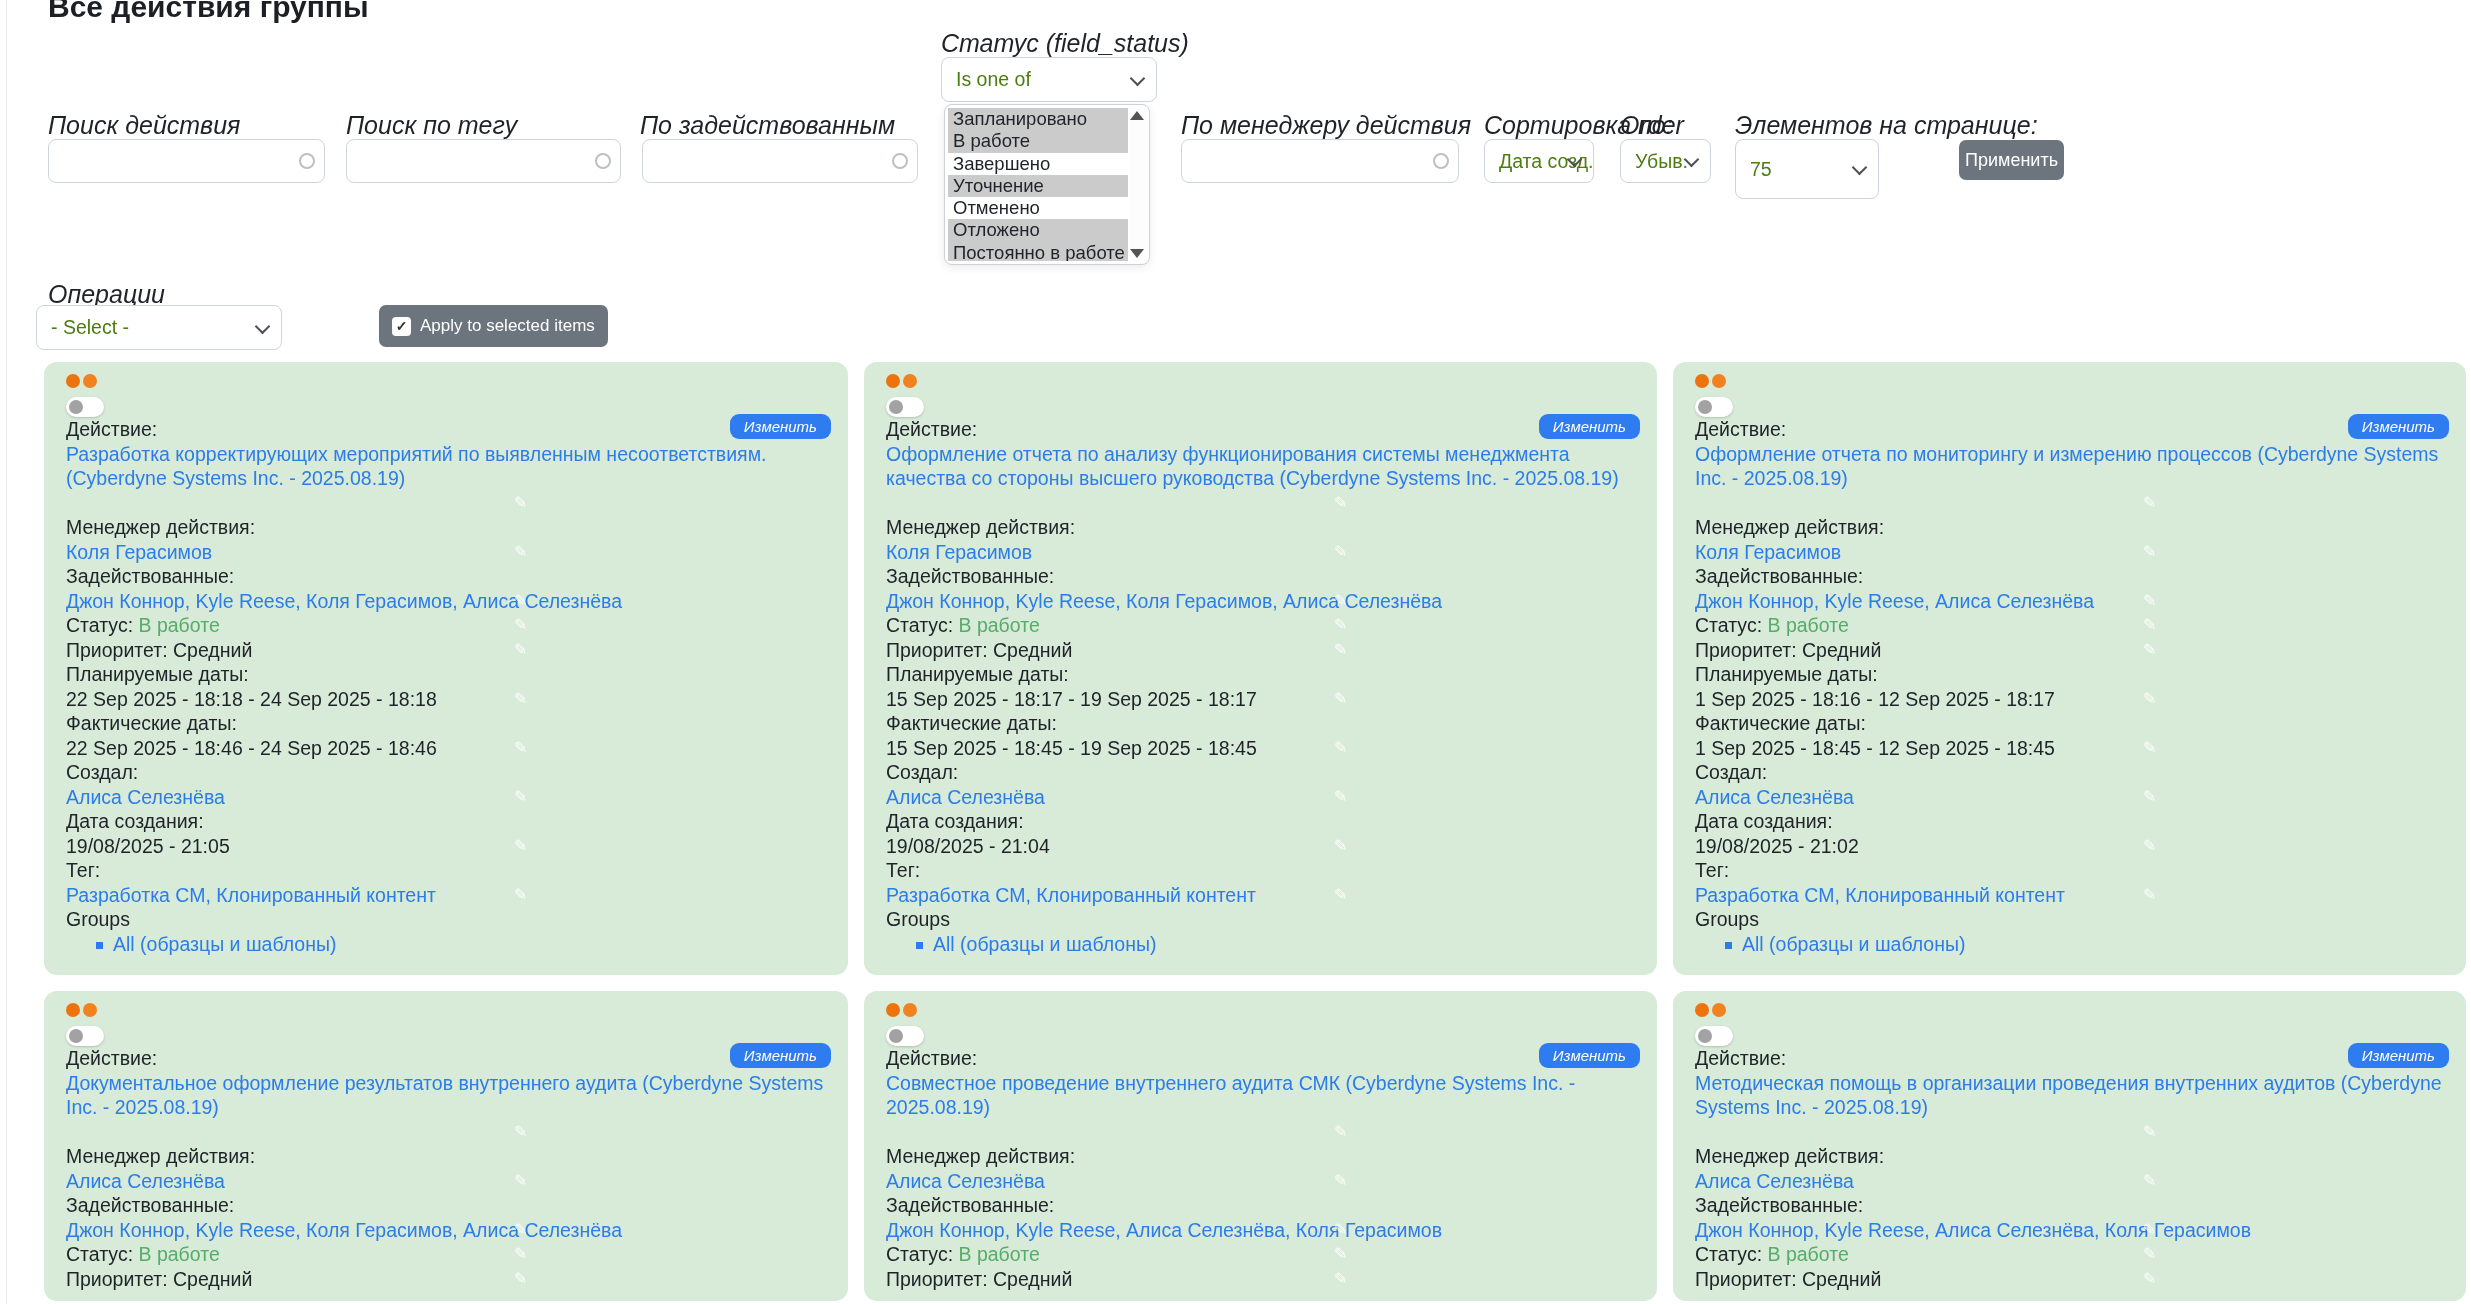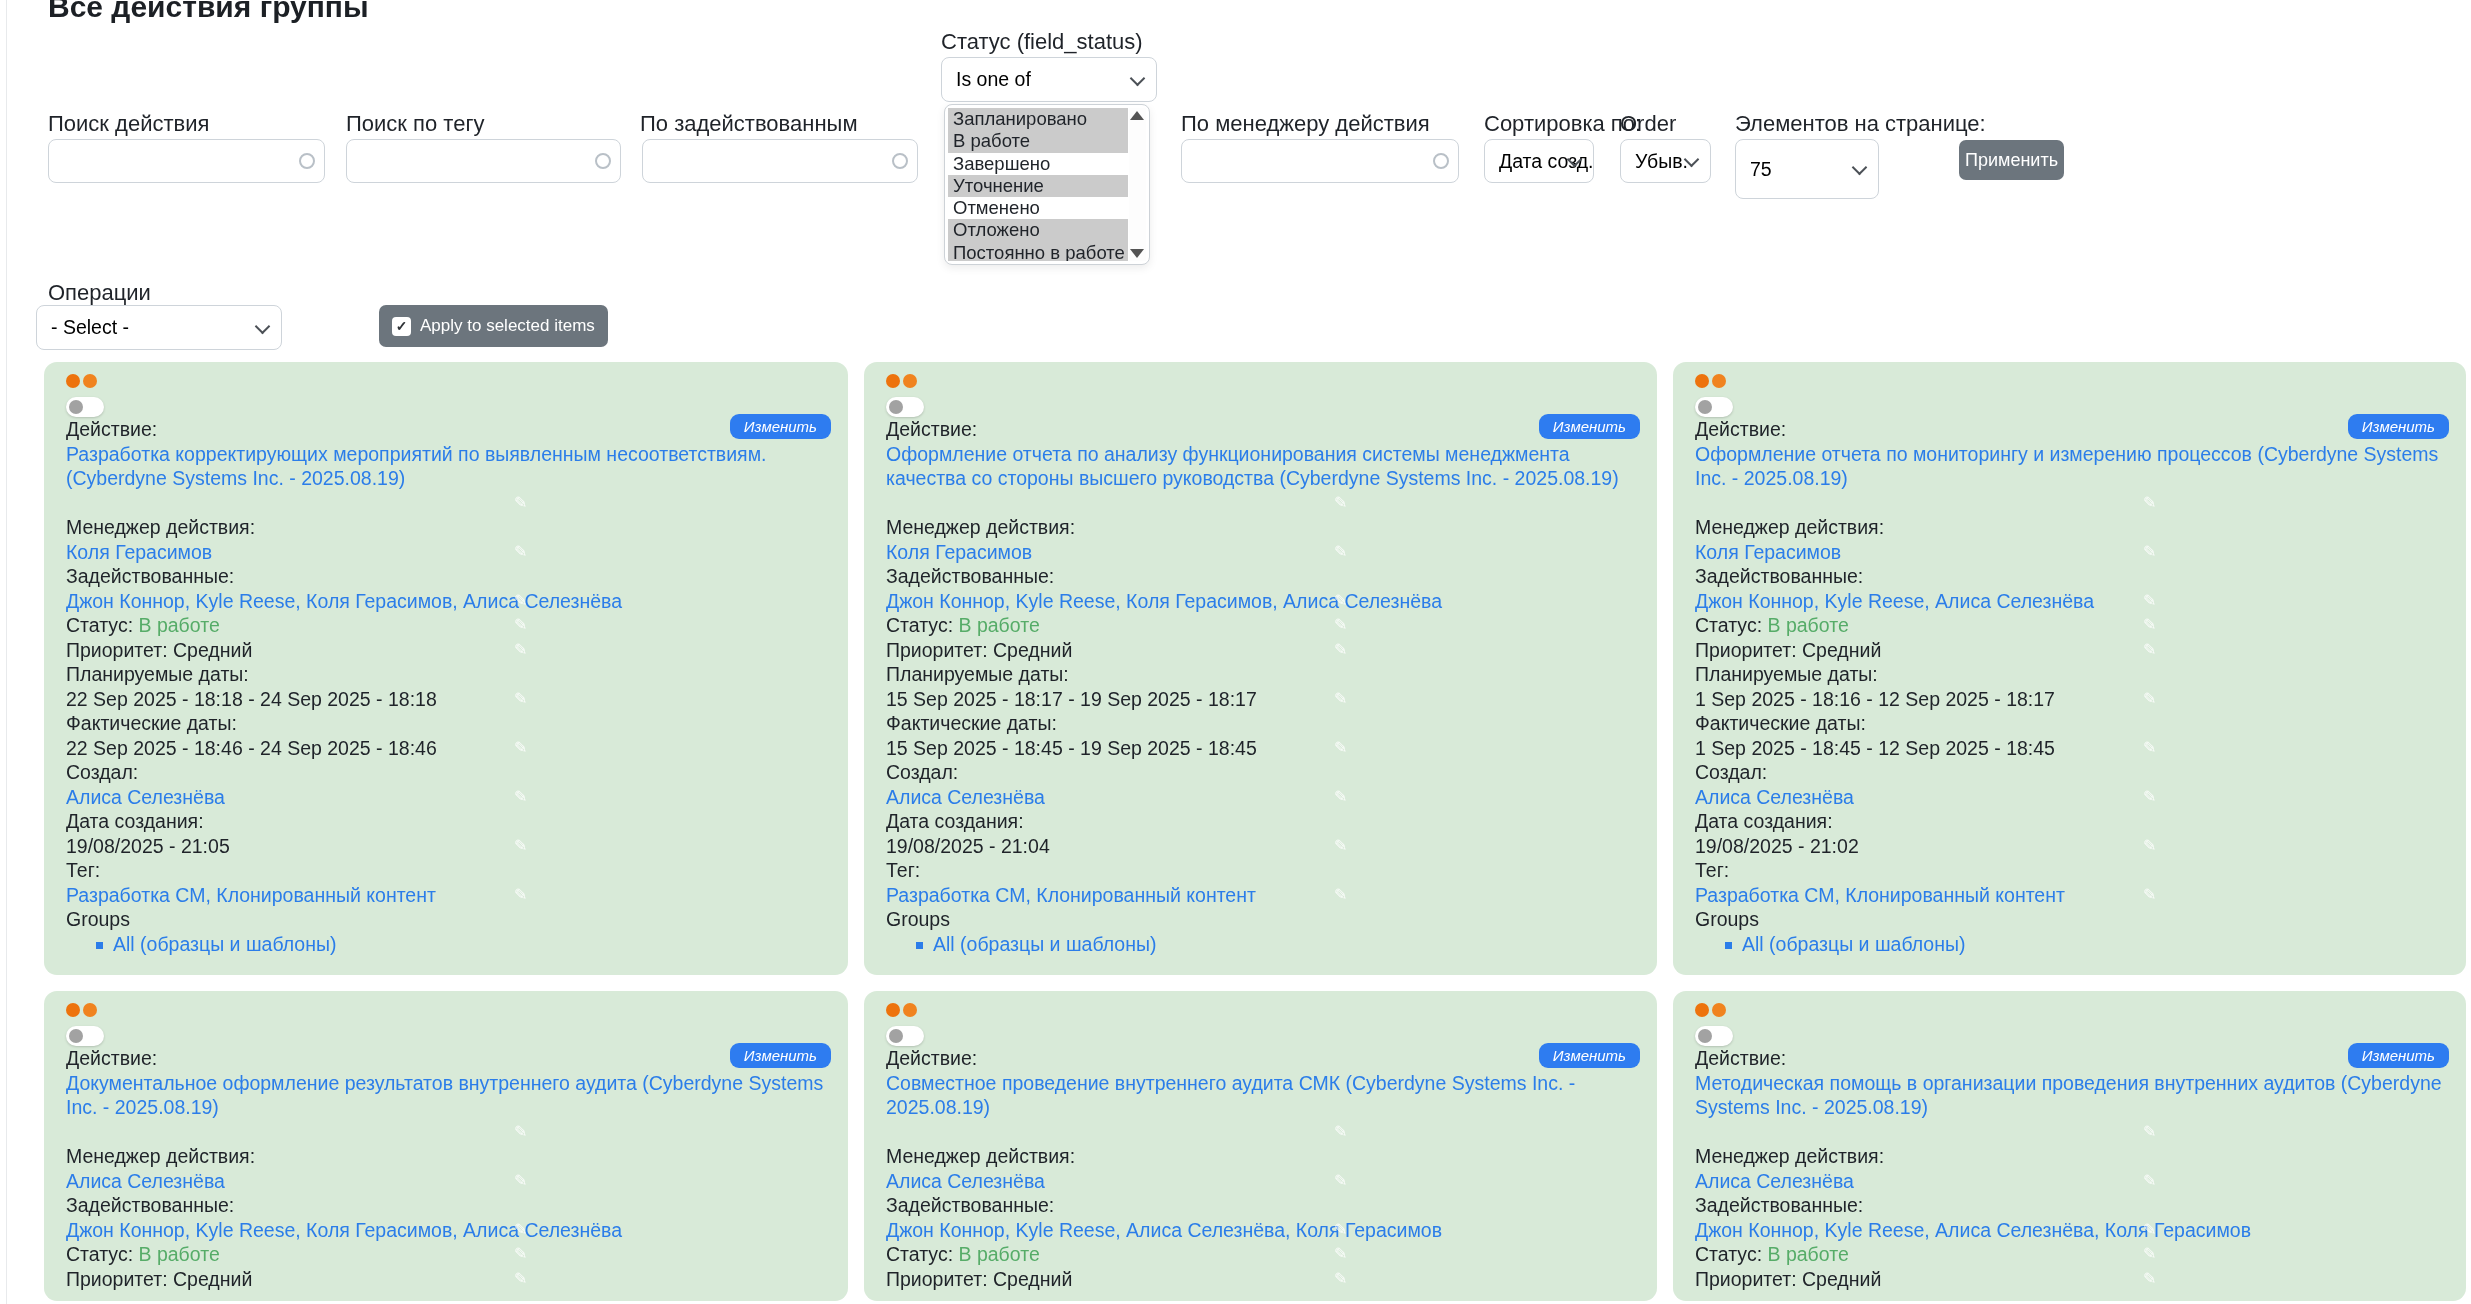--- a/index.html
+++ b/index.html
@@ -4,33 +4,33 @@
 <style>
   html,body{margin:0;padding:0;}
   body{
     width:2471px;height:1304px;overflow:hidden;position:relative;
     background:#ffffff;color:#1f2329;
     font-family:"Liberation Sans", sans-serif;
   }
   .left-border{position:absolute;left:6px;top:0;width:1px;height:100%;background:#e8eaec;}
   h1.page-title{position:absolute;left:48px;top:-10px;margin:0;font-size:30px;font-weight:700;color:#1c2025;white-space:nowrap;}
 
-  .flabel{position:absolute;font-size:22px;color:#1f2329;white-space:nowrap;}
+  .flabel{position:absolute;font-size:25px;color:#1f2329;white-space:nowrap;font-style:italic;}
 
   .inputwrap{position:absolute;height:44px;}
   .tinput{
     width:100%;height:100%;box-sizing:border-box;border:1px solid #ced4da;border-radius:8px;
     background:#fff;font-size:19px;padding:0 30px 0 14px;outline:none;color:#1f2329;
     font-family:inherit;
   }
   .circ{position:absolute;right:10px;top:50%;transform:translateY(-50%);width:12px;height:12px;border:2px solid #b9c0c7;border-radius:50%;}
 
   .selbox{
     position:absolute;box-sizing:border-box;border:1px solid #ced4da;border-radius:8px;background:#fff;
-    display:flex;align-items:center;padding:0 30px 0 14px;font-size:19.5px;color:#000000;white-space:nowrap;overflow:hidden;
+    display:flex;align-items:center;padding:0 30px 0 14px;font-size:19.5px;color:#4d7c0f;white-space:nowrap;overflow:hidden;
   }
   .chev{position:absolute;right:13px;top:50%;margin-top:-7px;width:9px;height:9px;border-right:2px solid #4c5157;border-bottom:2px solid #4c5157;transform:rotate(45deg);}
 
   .listbox{
     position:absolute;left:944px;top:104px;width:206px;height:161px;background:#fff;
     border:1px solid #cdd2d7;border-radius:8px;box-shadow:0 3px 8px rgba(0,0,0,.08);box-sizing:border-box;
   }
   .opts{position:absolute;left:3px;top:3px;right:21px;bottom:3px;overflow:hidden;}
   .opt{font-size:18.5px;line-height:22.3px;padding:0 5px;white-space:nowrap;color:#1f2329;}
   .opt.sel{background:#cbcbcb;}

